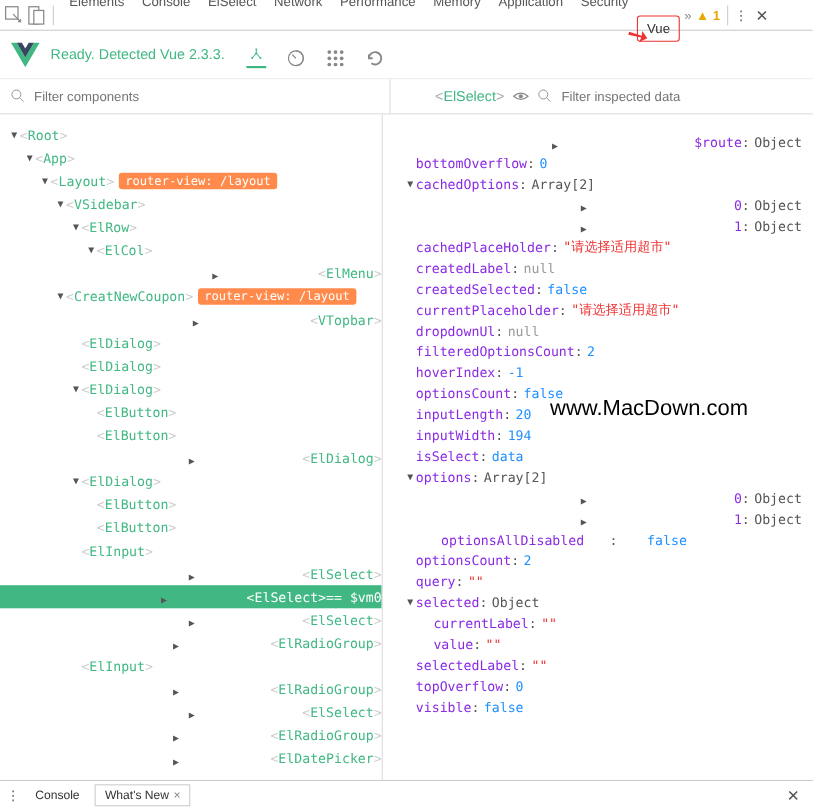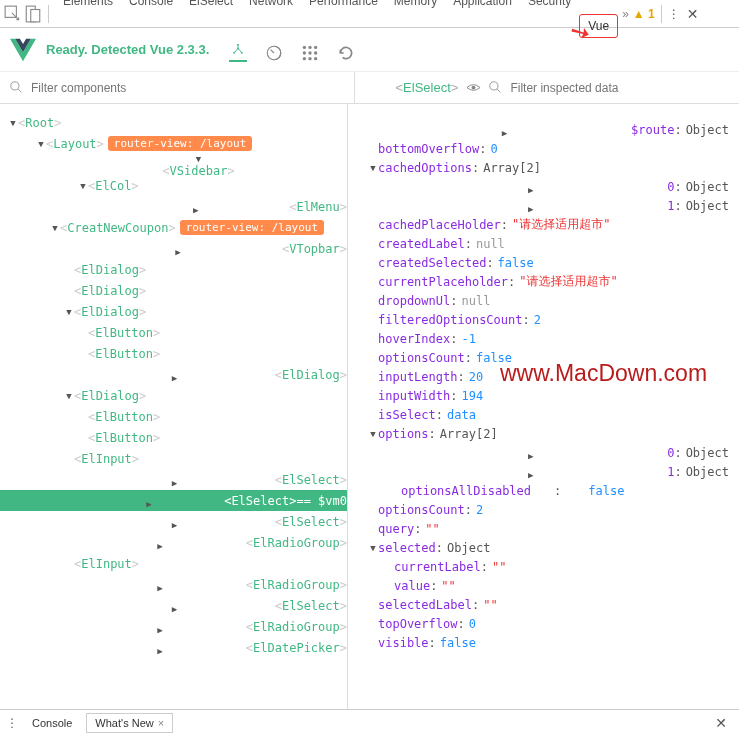--- a/index.html
+++ b/index.html
@@ -4,21 +4,21 @@
 <style>
 * { box-sizing: border-box; margin: 0; padding: 0; }
 body { font-family: -apple-system, "Helvetica Neue", Arial, sans-serif; font-size: 12px; color: #333; background: #fff; width: 739px; height: 735px; overflow: hidden; }
 .topbar { display: flex; align-items: center; height: 28px; border-bottom: 1px solid #ccc; padding: 0 4px; gap: 2px; }
 .topbar .sep { width: 1px; height: 18px; background: #ccc; margin: 0 4px; }
 .topbar .tab { padding: 4px 8px; color: #555; cursor: pointer; }
 .topbar .tab.active { border: 1.5px solid #e33; border-radius: 3px; color: #333; position: relative; margin-top: 24px; }
 .topbar .warn { color: #e6a700; font-weight: bold; }
 .topbar .close { font-size: 14px; color: #555; padding: 0 6px; }
 .arrow-red { position: absolute; top: 18px; left: 570px; color: #e33; font-size: 24px; transform: rotate(-30deg); pointer-events: none; }
-.statusbar { display: flex; align-items: center; height: 44px; padding: 0 10px; border-bottom: 1px solid #eee; font-weight: bold; }
+.statusbar { display: flex; align-items: center; height: 44px; padding: 0 10px; border-bottom: 1px solid #eee; }
 .vuelogo { width: 26px; height: 26px; margin-right: 10px; }
 .status-text { color: #41b883; font-size: 13px; }
 .statusbar .right { margin-left: auto; display: flex; gap: 18px; align-items: center; }
 .icon-btn { width: 18px; height: 18px; color: #888; cursor: pointer; }
 .icon-btn.active { color: #41b883; border-bottom: 2px solid #41b883; padding-bottom: 6px; }
 .searchrow { display: flex; height: 32px; border-bottom: 1px solid #ddd; gap: 31px; }
 .searchrow .half { flex: 1; display: flex; align-items: center; padding: 0 10px; gap: 8px; }
 .searchrow .half:first-child { border-right: 1px solid #ddd; }
 .searchrow input { border: none; outline: none; font-size: 12px; flex: 1; }
 .selcomp { color: #aaa; font-size: 13px; }
@@ -43,21 +43,21 @@
 .colon { color: #555; padding-right: 4px; }
 .val-obj { color: #555; }
 .val-num { color: #1e90ff; }
 .val-str { color: #e33; }
 .val-bool { color: #1e90ff; }
 .val-null { color: #999; }
 .bottombar { height: 26px; border-top: 1px solid #ccc; display: flex; align-items: center; padding: 0 6px; gap: 6px; }
 .bottombar .tab2 { padding: 3px 8px; border: 1px solid #ccc; background: #fff; font-size: 11px; display: flex; gap: 4px; align-items: center; }
 .bottombar .tab2.plain { border: none; }
 .bottombar .close2 { margin-left: auto; color: #555; font-size: 14px; padding: 0 6px; }
-.watermark { position: absolute; top: 360px; left: 500px; color: #b91c1c; font-size: 23px; pointer-events: none; font-family: Arial; }
+.watermark { position: absolute; top: 360px; left: 500px; color: #000000; font-size: 20px; pointer-events: none; font-family: Arial; }
 svg { display: block; }
 </style>
 </head>
 <body>
 
 <div class="topbar">
   <svg class="icon-btn" viewBox="0 0 16 16">
       <rect x="1" y="1" width="10" height="10" fill="none" stroke="#888"></rect>
       <path d="M7 7 L13 13 M11 13 L13 13 L13 11" stroke="#888" fill="none"></path>
     </svg>
@@ -144,28 +144,36 @@
     <input placeholder="Filter inspected data" style="">
   </div>
 </div>
 
 <div class="main">
   <div class="left" id="tree">
       <div class="tree-row" style="padding-left: 8px;">
         <span class="caret down"></span>
         <span><span class="angle">&lt;</span><span class="comp">Root</span><span class="angle">&gt;</span></span>
       </div>
+      <div class="tree-row" style="padding-left: 22px;">
+        <span class="caret down"></span>
+        <span><span class="angle">&lt;</span><span class="comp">App</span><span class="angle">&gt;</span></span>
+      </div>
       <div class="tree-row" style="padding-left: 36px;">
         <span class="caret down"></span>
         <span><span class="angle">&lt;</span><span class="comp">Layout</span><span class="angle">&gt;</span></span>
         <span class="badge">router-view: /layout</span>
       </div>
-      <div class="tree-row" style="padding-left: 50px; flex-direction: column;">
+      <div class="tree-row" style="padding-left: 50px;">
         <span class="caret down"></span>
         <span><span class="angle">&lt;</span><span class="comp">VSidebar</span><span class="angle">&gt;</span></span>
+      </div>
+      <div class="tree-row" style="padding-left: 64px;">
+        <span class="caret down"></span>
+        <span><span class="angle">&lt;</span><span class="comp">ElRow</span><span class="angle">&gt;</span></span>
       </div>
       <div class="tree-row" style="padding-left: 78px;">
         <span class="caret down"></span>
         <span><span class="angle">&lt;</span><span class="comp">ElCol</span><span class="angle">&gt;</span></span>
       </div>
       <div class="tree-row" style="padding-left: 92px;">
         <span class="caret right"></span>
         <span><span class="angle">&lt;</span><span class="comp">ElMenu</span><span class="angle">&gt;</span></span>
       </div>
       <div class="tree-row" style="padding-left: 50px;">

